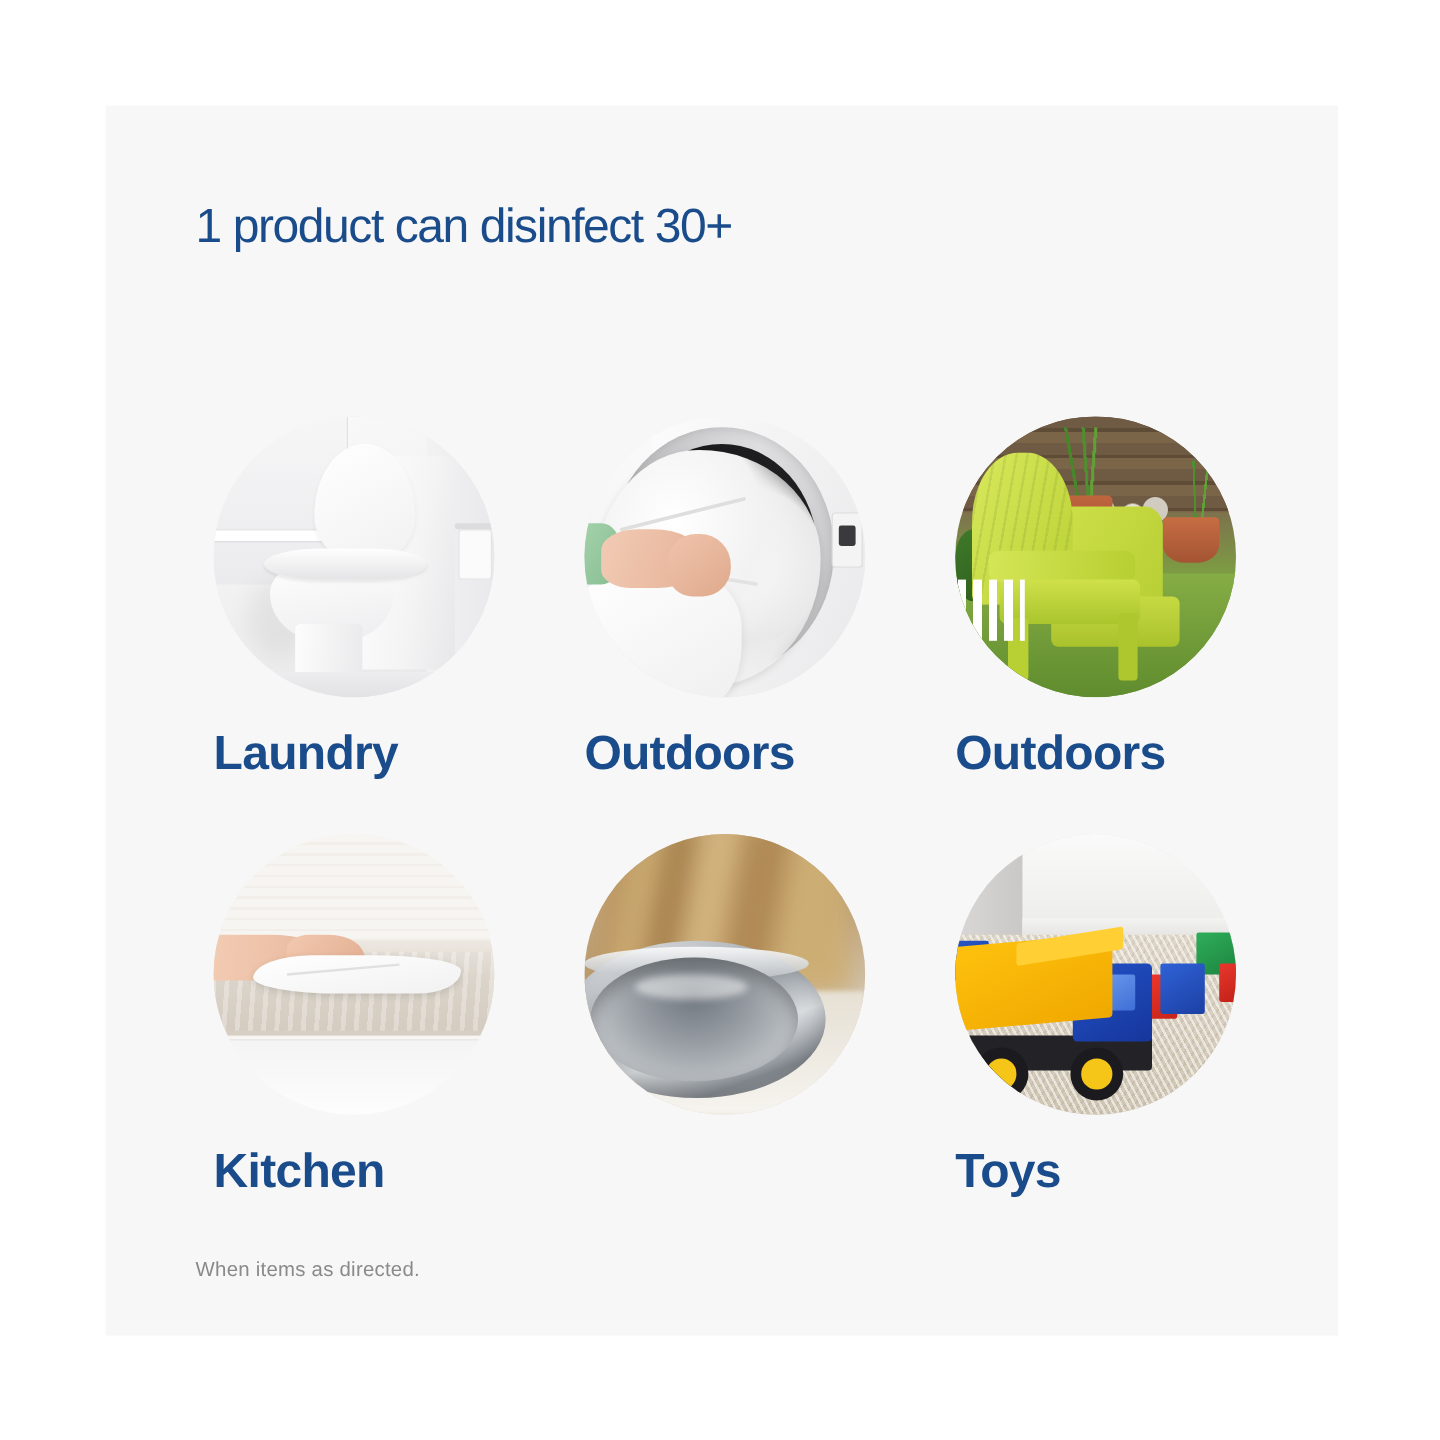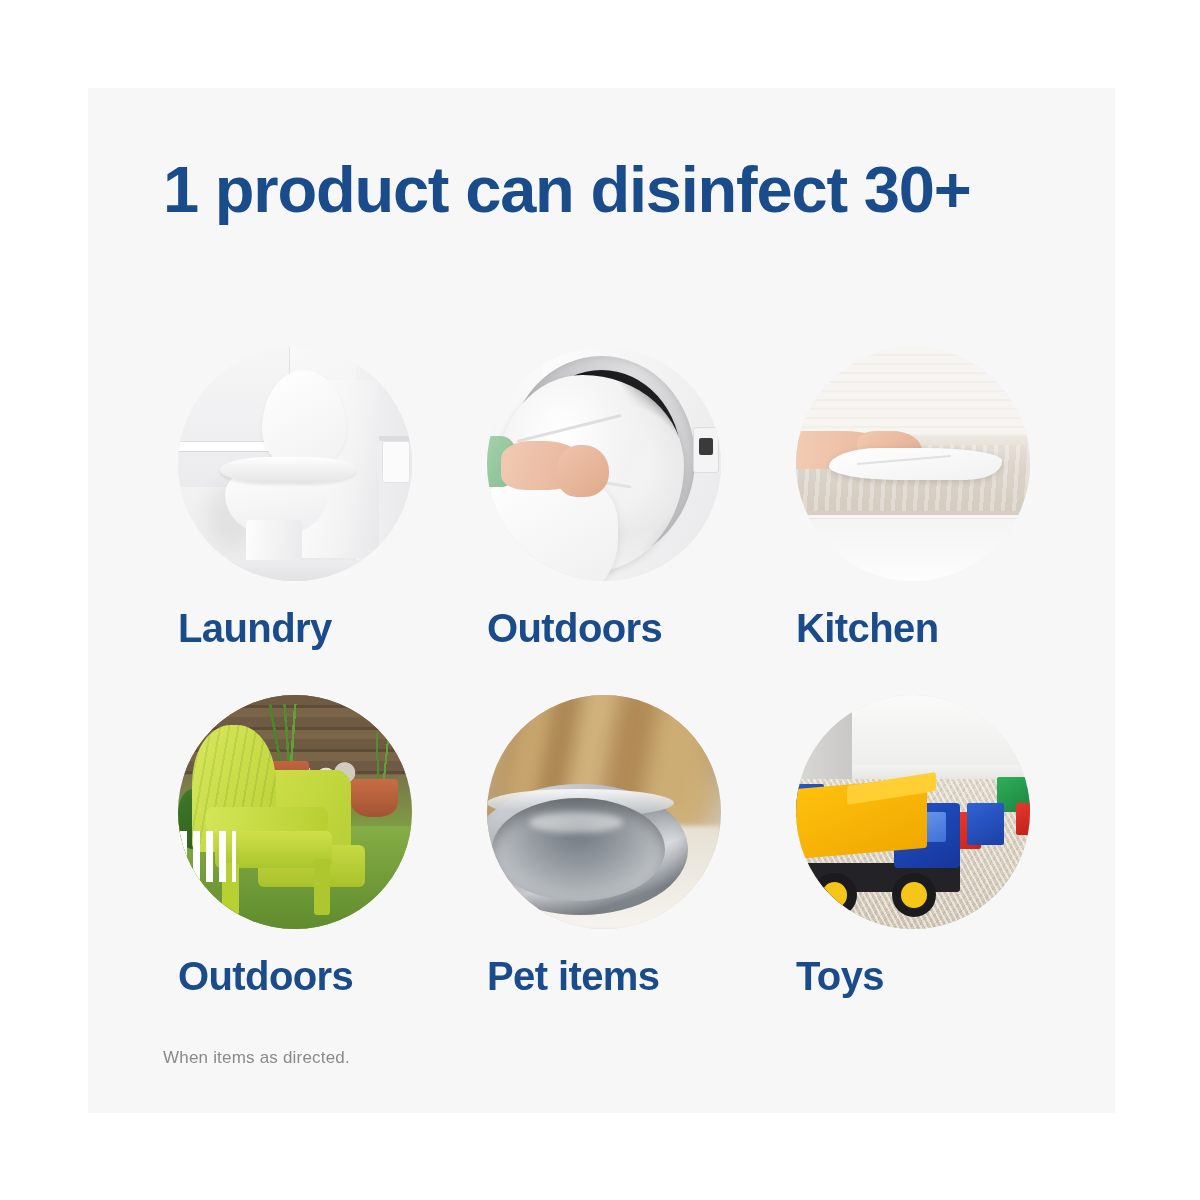--- a/index.html
+++ b/index.html
@@ -20,22 +20,22 @@
     height: 1025px;
     background: #f7f7f7;
   }
 
   
   #headline {
     position: absolute;
     left: 75px;
     top: 62px;
     width: 900px;
-    font-size: 65px;
-    font-weight: bold;
+    font-size: 40px;
+    font-weight: normal;
     line-height: 79px;
     letter-spacing: -1.2px;
   }
   .headline-line { display: block; white-space: nowrap; }
   #headline-line-1 { color: #1a4c8b; }
   #headline-line-2 { color: #1490d8; }
 
   
   #tiles-grid {
     position: absolute;
@@ -339,39 +339,20 @@
           <div class="lau-hand"></div>
           <div class="lau-panel"></div>
           <div class="lau-btn"></div>
         </div>
       </div>
       <div class="tile-label">Outdoors</div>
     </div>
 
     <div class="tile">
       <div class="tile-photo">
-        <div class="ph kit-bg">
-          <div class="kit-wall"></div>
-          <div class="kit-edge"></div>
-          <div class="kit-counter"></div>
-          <div class="kit-grain"></div>
-          <div class="kit-base"></div>
-          <div class="kit-arm"></div>
-          <div class="kit-hand"></div>
-          <div class="kit-f1"></div>
-          <div class="kit-f2"></div>
-          <div class="kit-wipe"></div>
-          <div class="kit-wipe-fold"></div>
-        </div>
-      </div>
-      <div class="tile-label">Kitchen</div>
-    </div>
-
-    <div class="tile">
-      <div class="tile-photo">
         <div class="ph out-bg">
           <div class="out-fence-wood"></div>
           <div class="out-grass"></div>
           <div class="out-rocks"></div>
           <div class="out-plant1"></div>
           <div class="out-pot1"></div>
           <div class="out-plant2"></div>
           <div class="out-pot2"></div>
           <div class="out-bush"></div>
           <div class="out-flower"></div>
@@ -383,30 +364,48 @@
           <div class="out-chair-leg1"></div>
           <div class="out-chair-leg2"></div>
           <div class="out-picket"></div>
         </div>
       </div>
       <div class="tile-label">Outdoors</div>
     </div>
 
     <div class="tile">
       <div class="tile-photo">
+        <div class="ph kit-bg">
+          <div class="kit-wall"></div>
+          <div class="kit-edge"></div>
+          <div class="kit-counter"></div>
+          <div class="kit-grain"></div>
+          <div class="kit-base"></div>
+          <div class="kit-arm"></div>
+          <div class="kit-hand"></div>
+          <div class="kit-f1"></div>
+          <div class="kit-f2"></div>
+          <div class="kit-wipe"></div>
+          <div class="kit-wipe-fold"></div>
+        </div>
+      </div>
+      <div class="tile-label">Kitchen</div>
+    </div>
+
+    <div class="tile">
+      <div class="tile-photo">
         <div class="ph pet-bg">
           <div class="pet-dog"></div>
           <div class="pet-floor"></div>
           <div class="pet-bowl"></div>
           <div class="pet-rim"></div>
           <div class="pet-bowl-in"></div>
           <div class="pet-gloss"></div>
         </div>
       </div>
-      <div class="tile-label">Pet items</div>
     </div>
 
     <div class="tile">
       <div class="tile-photo">
         <div class="ph toy-bg">
           <div class="toy-wallR"></div>
           <div class="toy-wallL"></div>
           <div class="toy-base"></div>
           <div class="toy-carpet"></div>
           <div class="toy-small-blue"></div>

